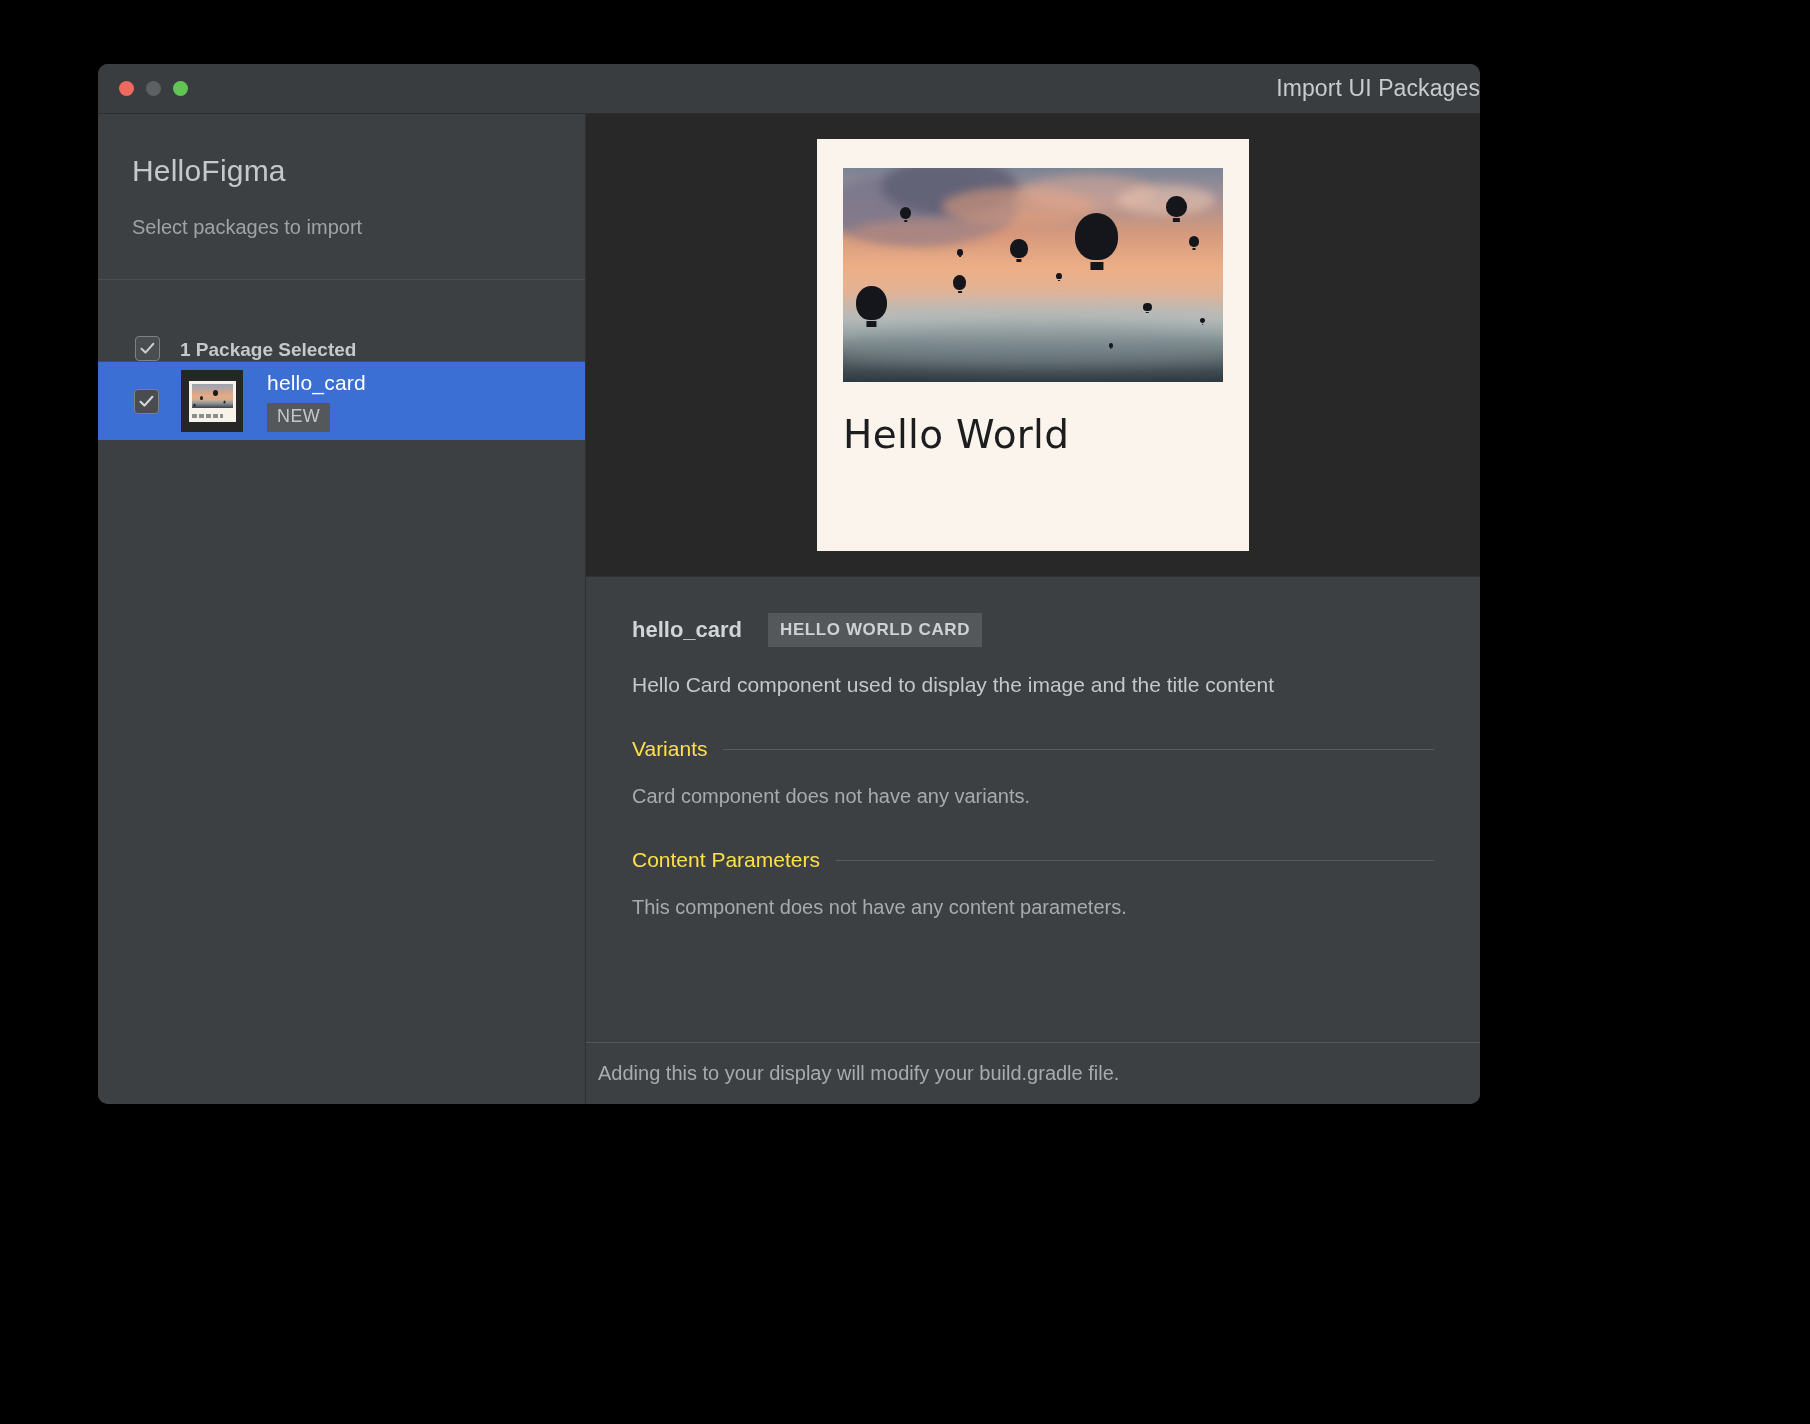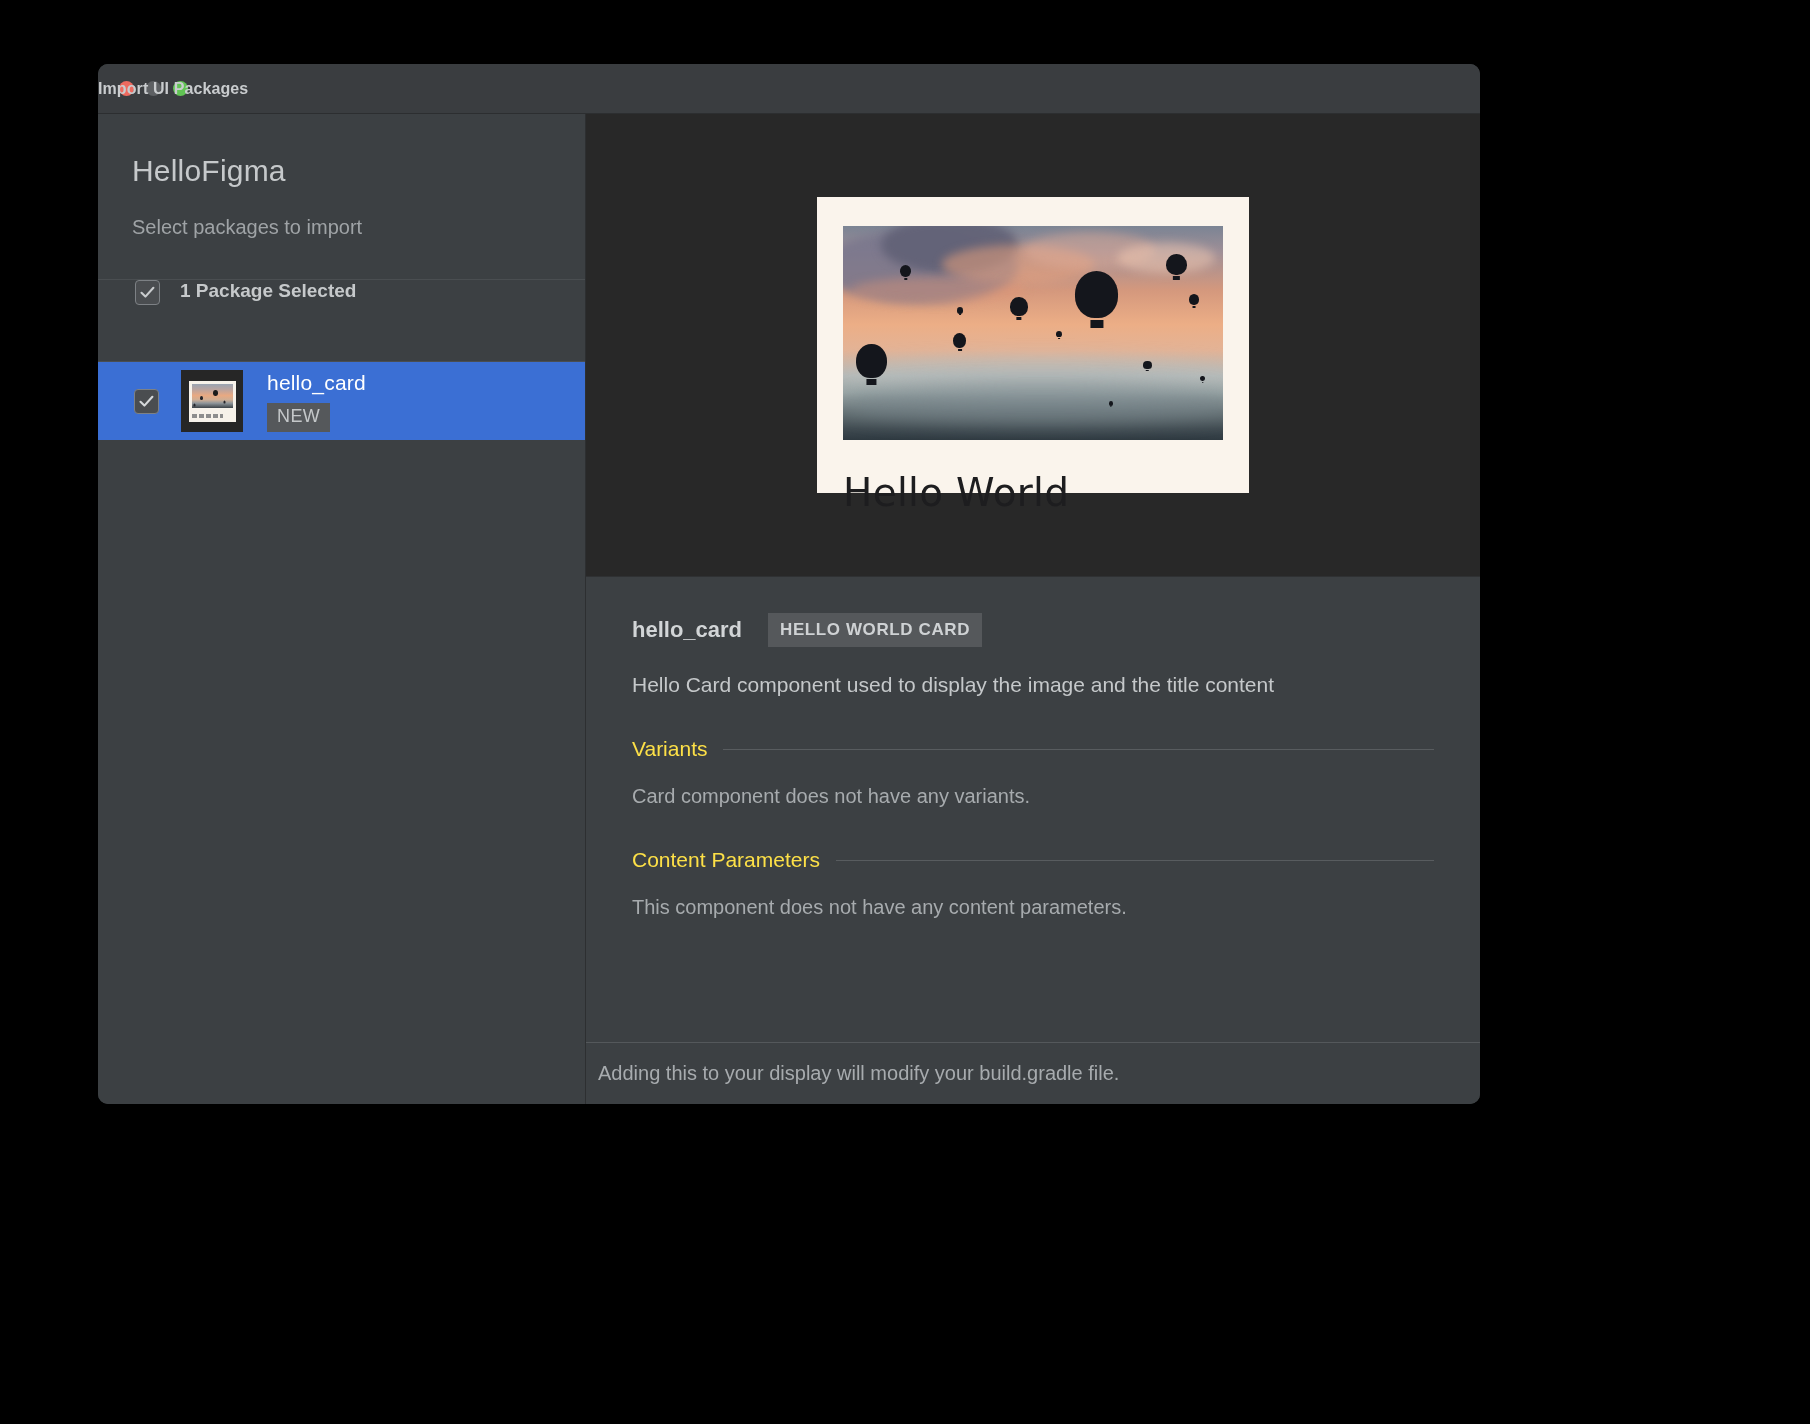--- a/index.html
+++ b/index.html
@@ -30,22 +30,22 @@
     display: flex; align-items: center;
     position: relative;
     flex: 0 0 auto;
   }
   .lights { display: flex; gap: 12px; padding-left: 21px; }
   .light { width: 15px; height: 15px; border-radius: 50%; }
   .light.red    { background: #ee6a5f; }
   .light.yellow { background: #5d6063; }
   .light.green  { background: #61c454; }
   #window-title {
-    position: absolute; left: 0; right: 0; text-align: left;
-    font-size: 16px; font-weight: bold; color: #c9ccce;
+    position: absolute; left: 0; right: 0; text-align: right;
+    font-size: 23px; font-weight: normal; color: #c9ccce;
     letter-spacing: .1px;
     pointer-events: none;
   }
 
   
   #body { flex: 1 1 auto; display: flex; min-height: 0; }
 
   
   #sidebar {
     width: 488px;
@@ -62,21 +62,21 @@
   #project-title {
     font-size: 30px; color: #c6c9cb; font-weight: normal;
     letter-spacing: .2px;
   }
   #project-sub {
     margin-top: 28px;
     font-size: 20px; color: #9fa3a6;
   }
   #select-header {
     height: 82px;
-    display: flex; align-items: flex-start;
+    display: flex; align-items: flex-end;
     padding-left: 37px;
     border-bottom: 1px solid #4a4e51;
   }
   #select-header-label {
     margin-left: 20px;
     font-size: 19px; font-weight: bold; color: #c6c9cb;
   }
 
   .cbox {
     width: 25px; height: 25px; border-radius: 4px;
@@ -142,21 +142,21 @@
   
   #right { flex: 1 1 auto; display: flex; flex-direction: column; min-width: 0; }
 
   #preview {
     height: 462px;
     background: #282828;
     display: flex; align-items: center; justify-content: center;
     flex: 0 0 auto;
   }
   #card {
-    width: 432px; height: 296px;
+    width: 432px; height: 412px;
     background: #faf4ec;
     padding: 29px 26px 0 26px;
   }
   #card-image {
     width: 100%; height: 214px;
     background:
       linear-gradient(to bottom,
         #7b8494 0%,
         #9e8f97 12%,
         #d4987d 30%,

